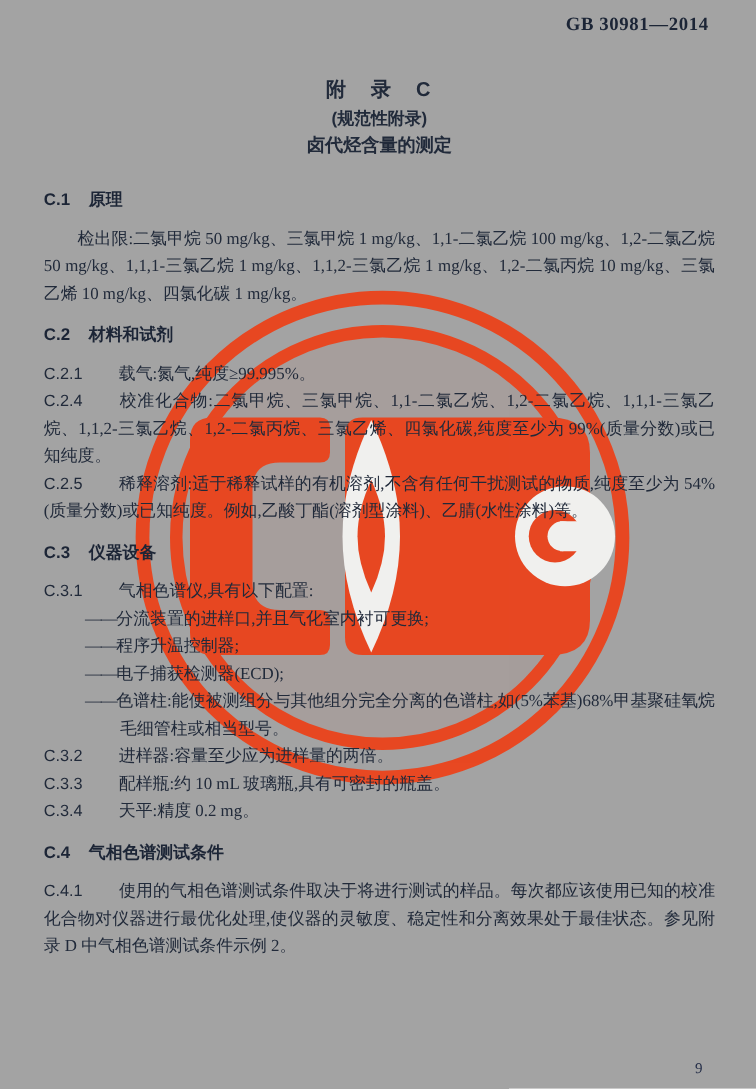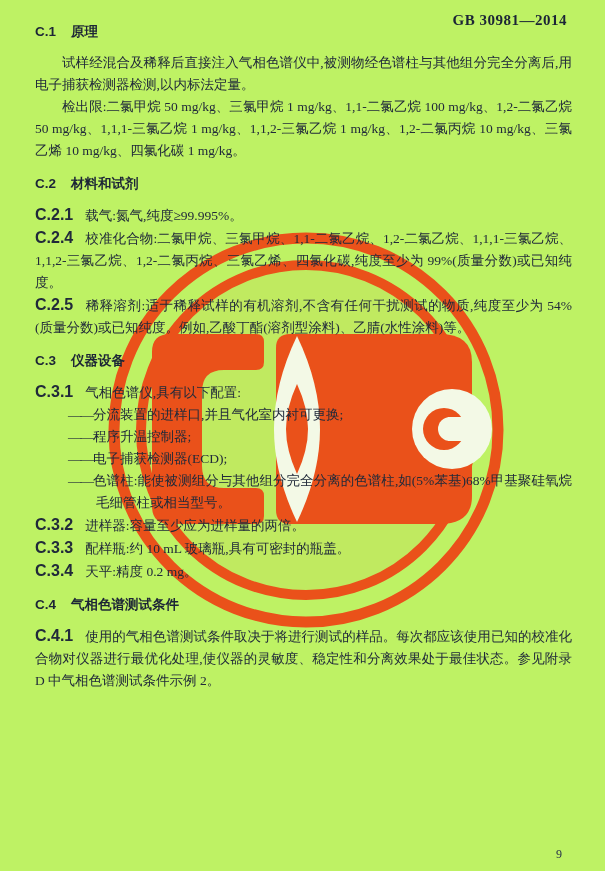--- a/index.html
+++ b/index.html
@@ -1,20 +1,20 @@
 <!DOCTYPE html>
 <html><head>
 <meta charset="utf-8">
 <style>
   html, body { margin: 0; padding: 0; background: #ffffff; }
   .page {
     position: relative;
     width: 605px;
     height: 871px;
-    background: #bef264;
+    background: #a3a3a3;
     overflow: hidden;
     font-family: "Liberation Serif", "DejaVu Serif", serif;
     color: #212a3a;
   }
   .stamp {
     position: absolute;
     left: 0; top: 0;
     z-index: 0;
     pointer-events: none;
   }
@@ -48,23 +48,23 @@
     font-weight: bold;
     font-family: "Liberation Sans", sans-serif;
     color: #1c2536;
   }
   h2.sec-heading.first { margin-top: 22px; }
   h2.sec-heading .hnum { margin-right: 15px; }
   p { margin: 0; text-align: justify; }
   p.para { text-indent: 2em; }
   p.clause .cnum {
     font-family: "Liberation Sans", sans-serif;
-    font-weight: bold;
-    font-size: 16px;
-    margin-right: 12px;
+    font-weight: normal;
+    font-size: 13px;
+    margin-right: 29px;
     white-space: nowrap;
   }
   p.dash-item {
     margin-left: 33px;
     padding-left: 28px;
     text-indent: -28px;
   }
   p.dash-item .dash { letter-spacing: -1px; }
   .page-number {
     position: absolute;
@@ -94,25 +94,29 @@
       <circle cx="444" cy="429" r="21" fill="#f13b10"></circle>
       <circle cx="450" cy="429" r="12" fill="#fbfbf9"></circle>
       <rect x="448" y="417" width="40" height="24" fill="#fbfbf9"></rect>
     </g>
   </svg>
 
   <div class="doc-code">GB 30981—2014</div>
 
   <div class="content">
 
+    <div class="title-block">
+      <div class="title-appendix">附　录　C</div>
+      <div class="title-type">(规范性附录)</div>
+      <div class="title-subject">卤代烃含量的测定</div>
+    </div>
 
     <h2 class="sec-heading first">
       <span class="hnum">C.1</span><span>原理</span>
     </h2>
-    <p class="para">试样经混合及稀释后直接注入气相色谱仪中,被测物经色谱柱与其他组分完全分离后,用电子捕获检测器检测,以内标法定量。</p>
     <p class="para">检出限:二氯甲烷 50 mg/kg、三氯甲烷 1 mg/kg、1,1-二氯乙烷 100 mg/kg、1,2-二氯乙烷 50 mg/kg、1,1,1-三氯乙烷 1 mg/kg、1,1,2-三氯乙烷 1 mg/kg、1,2-二氯丙烷 10 mg/kg、三氯乙烯 10 mg/kg、四氯化碳 1 mg/kg。</p>
 
     <h2 class="sec-heading">
       <span class="hnum">C.2</span><span>材料和试剂</span>
     </h2>
     <p class="clause"><span class="cnum">C.2.1</span><span>载气:氮气,纯度≥99.995%。</span></p>
     <p class="clause"><span class="cnum">C.2.4</span><span>校准化合物:二氯甲烷、三氯甲烷、1,1-二氯乙烷、1,2-二氯乙烷、1,1,1-三氯乙烷、1,1,2-三氯乙烷、1,2-二氯丙烷、三氯乙烯、四氯化碳,纯度至少为 99%(质量分数)或已知纯度。</span></p>
     <p class="clause"><span class="cnum">C.2.5</span><span>稀释溶剂:适于稀释试样的有机溶剂,不含有任何干扰测试的物质,纯度至少为 54%(质量分数)或已知纯度。例如,乙酸丁酯(溶剂型涂料)、乙腈(水性涂料)等。</span></p>
 
     <h2 class="sec-heading">

